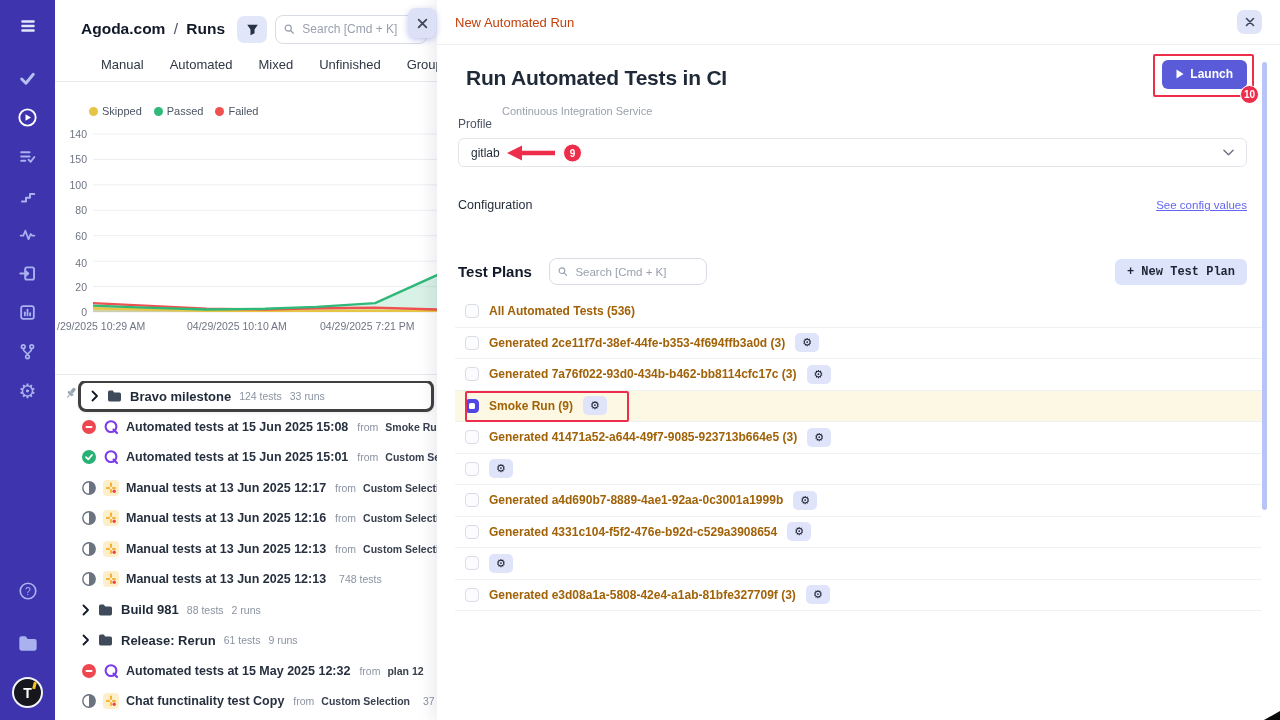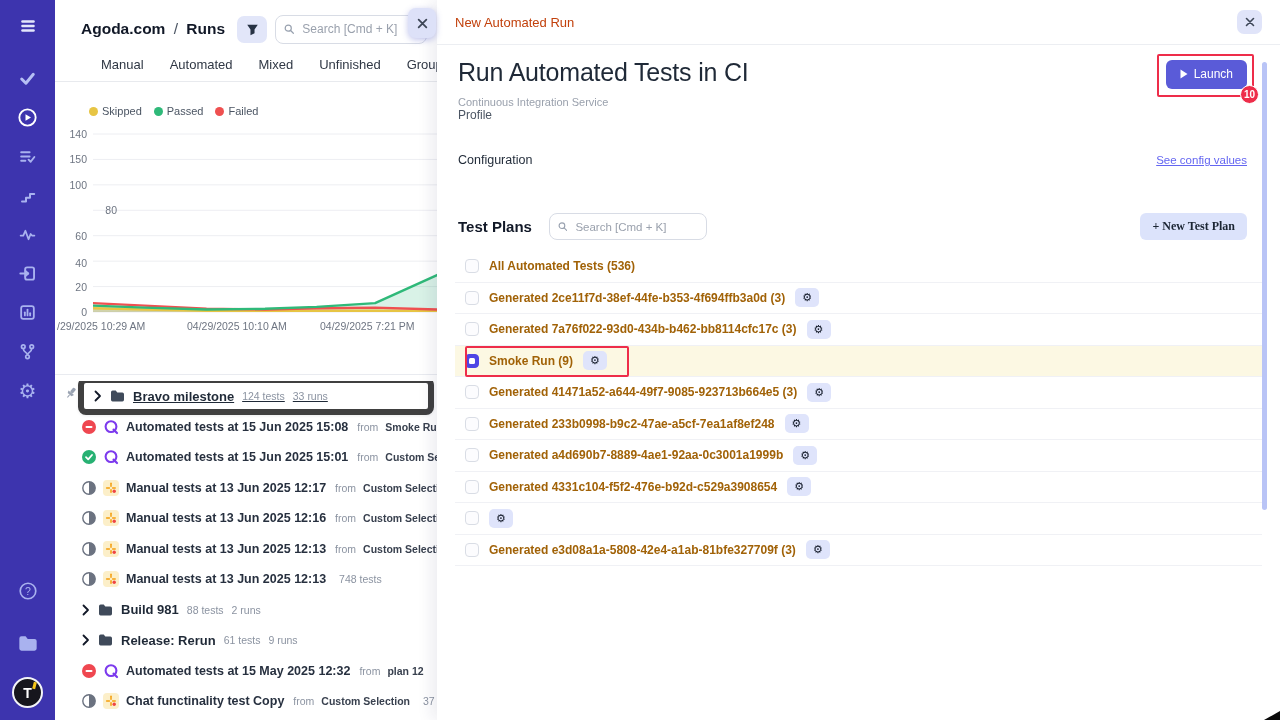--- a/index.html
+++ b/index.html
@@ -53,44 +53,44 @@
   .run-from-label{font-size:10.5px;color:#8b93a1;margin-left:2px;}
   .run-from{font-size:10.5px;font-weight:bold;color:#39414f;}
   .tag-pill{margin-left:6px;background:#e8eaf0;border-radius:9px;padding:2px 8px;font-size:10px;color:#4b5563;display:flex;align-items:center;gap:3px;}
   .run-count{font-size:10.5px;color:#8b93a1;margin-left:6px;}
 
   .folder-row{height:30.5px;display:flex;align-items:center;position:relative;padding-left:27px;gap:8px;white-space:nowrap;cursor:pointer;}
   .folder-row .pin{position:absolute;left:9px;top:5px;width:14px;height:14px;}
   .folder-row:not(.pinned) .pin{display:none;}
   .folder-card{display:flex;align-items:center;gap:8px;min-width:0;flex:1;}
   .folder-row.pinned{padding-left:23px;}
-  .folder-row.pinned .folder-card{border:6px solid #404040;border-radius:8px;height:26px;padding:0 10px;margin-right:3px;
-        box-shadow:0 1px 3px rgba(16,24,40,.08);background:#fff;text-decoration:underline;}
+  .folder-row.pinned .folder-card{border:3px solid #404040;border-radius:8px;height:26px;padding:0 10px;margin-right:3px;
+        box-shadow:0 1px 3px rgba(16,24,40,.08);background:#fff;}
   .chev{width:8px;height:12px;flex:0 0 auto;}
   .fold{width:15px;height:14px;flex:0 0 auto;}
   .f-name{font-size:13px;font-weight:bold;color:#1f2937;}
   .f-meta{font-size:10.5px;color:#8b93a1;}
 
   
   .rpanel{position:absolute;left:437px;top:0;width:843px;height:720px;background:#fff;box-shadow:-6px 0 14px rgba(30,30,80,.08);}
   .rp-head{height:44px;border-bottom:1px solid #eceef2;display:flex;align-items:center;padding:0 18px;}
   .rp-head-title{font-size:13px;color:#c2410c;}
   .rp-x{margin-left:auto;width:25px;height:24px;background:#e0e4f9;border-radius:7px;display:flex;align-items:center;justify-content:center;cursor:pointer;}
   .rp-body{position:relative;padding:13px 33px 0 21px;}
   .title-row{display:flex;align-items:flex-start;justify-content:space-between;}
-  .rp-title{font-size:25px;font-weight:normal;color:#1f2937;margin:0;letter-spacing:-.2px;}
+  .rp-title{font-size:21px;font-weight:bold;color:#1f2937;margin:8px;letter-spacing:-.2px;}
   .launch-wrap{position:relative;margin-top:2px;}
   .launch-btn{background:#5a5bd8;color:#fff;border:none;border-radius:6px;padding:7px 14px 8px;font-size:12px;font-family:inherit;
-              display:flex;align-items:center;gap:6px;cursor:pointer;}
+              display:flex;align-items:center;gap:6px;cursor:pointer;font-weight:bold;}
   .ann-rect{position:absolute;border:2.5px solid #ee2d4a;border-radius:2px;pointer-events:none;}
   .launch-rect{left:-9px;top:-6px;right:-7px;bottom:-8px;}
   .ann-badge{width:17px;height:17px;border-radius:50%;background:#ee2d4a;color:#fff;font-size:10px;font-weight:bold;
              display:flex;align-items:center;justify-content:center;border:1px solid #fff;box-sizing:content-box;}
   .launch-badge{position:absolute;right:-12px;bottom:-15px;}
-  .rp-sub{font-size:11px;color:#9aa1ad;margin-top:7px;}
+  .rp-sub{font-size:11px;color:#9aa1ad;margin-top:7px;margin-left:44px;}
   .fld-label{font-size:12px;color:#4b5563;}
   .select{position:relative;margin-top:7px;height:27px;border:1px solid #e2e5ea;border-radius:6px;display:flex;align-items:center;
           padding:0 12px;font-size:12px;color:#1f2937;cursor:pointer;background:#fff;}
   .select .chevd{margin-left:auto;}
   .ann-inline{position:absolute;display:flex;align-items:center;gap:6px;top:50%;transform:translateY(-50%);pointer-events:none;}
   .ann9{left:44px;}
   .config-row{display:flex;align-items:center;justify-content:space-between;margin-top:31px;}
   .config-label{font-size:12.5px;color:#1f2937;}
   .config-link{font-size:11.5px;color:#6466f1;text-decoration:underline;cursor:pointer;}
   .config-box{margin-top:9px;background:#f7f8fa;border-radius:8px;padding:26px 20px 24px;}
@@ -98,21 +98,21 @@
   .ref-wrap{position:relative;margin-top:5px;margin-right:2px;}
   .ref-input{width:100%;box-sizing:border-box;height:26px;border:1px solid #e8eaee;border-radius:6px;background:#fff;
              padding:0 11px;font-size:11px;color:#374151;font-family:inherit;outline:none;}
   .annref{left:48px;}
   .tp-header{display:flex;align-items:center;margin-top:46px;gap:17px;}
   .tp-title{font-size:15px;font-weight:bold;color:#111827;}
   .tp-search{width:140px;height:25px;border:1px solid #d8dce5;border-radius:8px;display:flex;align-items:center;padding:0 8px;gap:6px;background:#fff;}
   .tp-search input{border:none;outline:none;font-size:11.5px;width:100%;font-family:inherit;background:transparent;color:#374151;}
   .tp-search input::placeholder{color:#9aa1ad;}
   .new-plan-btn{margin-left:auto;background:#dce3fb;border:none;border-radius:6px;padding:6px 12px;font-size:12px;font-weight:600;
-                color:#1b2533;font-family:Liberation Serif, serif;cursor:pointer;}
+                color:#1b2533;font-family:Liberation Mono, monospace;cursor:pointer;}
   .plans{margin:11px -15px 0 -3px;}
   .plan-row{position:relative;height:30.5px;display:flex;align-items:center;gap:10px;padding-left:10px;border-bottom:1px solid #f0f1f5;}
   .plan-row.hl{background:#fcf8e3;}
   .cbox{width:14px;height:14px;border:1.5px solid #d9dde5;border-radius:4px;background:#fcfcfe;box-sizing:border-box;flex:0 0 auto;cursor:pointer;
         display:flex;align-items:center;justify-content:center;}
   .plan-row.checked .cbox{background:#4f46e5;border-color:#4f46e5;}
   .plan-row.checked .cbox i{width:6px;height:6px;background:#fff;border-radius:1.5px;}
   .plan-label{font-size:12px;font-weight:bold;color:#a16207;white-space:nowrap;cursor:pointer;}
   .gear-chip{width:24px;height:19px;background:#dfe4fb;border-radius:5px;display:flex;align-items:center;justify-content:center;
              font-size:11px;color:#111827;cursor:pointer;}
@@ -344,21 +344,21 @@
           <polyline points="0.0,178.2 51.6,179.5 113.5,180.7 172.0,180.7 223.6,180.7 282.1,180.7 344.0,180.7" fill="none" stroke="#e7c544" stroke-width="2.4" stroke-linejoin="round" stroke-linecap="round"></polyline>
           <polyline points="0.0,173.1 51.6,175.6 113.5,178.8 172.0,179.5 223.6,178.2 282.1,177.6 344.0,179.5" fill="none" stroke="#ef5050" stroke-width="2.4" stroke-linejoin="round" stroke-linecap="round"></polyline>
           <polyline points="0.0,175.6 51.6,177.6 113.5,179.5 172.0,178.8 223.6,176.9 282.1,173.1 344.0,145.1" fill="none" stroke="#2fb979" stroke-width="2.4" stroke-linejoin="round" stroke-linecap="round"></polyline>
         </svg>
       <span class="xt xt0">/29/2025 10:29 AM</span>
       <span class="xt xt1">04/29/2025 10:10 AM</span>
       <span class="xt xt2">04/29/2025 7:21 PM</span>
     <span class="ytick" style="top: 4px;">140</span>
         <span class="ytick" style="top: 29.4286px;">150</span>
         <span class="ytick" style="top: 54.8571px;">100</span>
-        <span class="ytick" style="top: 80.2857px; margin-left: 30px;">80</span>
+        <span class="ytick" style="top: 80.2857px;">80</span>
         <span class="ytick" style="top: 105.714px;">60</span>
         <span class="ytick" style="top: 133px;">40</span>
         <span class="ytick" style="top: 156.571px;">20</span>
         <span class="ytick" style="top: 182px;">0</span>
       </div>
 
     <div class="lp-div"></div>
     <div class="lp-list" id="runs-list">
         <div class="folder-row pinned">
     <svg class="pin">
@@ -524,20 +524,32 @@
               </svg>
             <span>Launch</span>
           </button>
           <span class="ann-rect launch-rect"></span>
           <span class="ann-badge launch-badge">10</span>
         </span>
       </div>
       <div class="rp-sub">Continuous Integration Service</div>
 
       <div class="fld-label">Profile</div>
+      <div class="select">
+        <span>gitlab</span>
+        <svg class="chevd" width="11" height="7" viewBox="0 0 12 7">
+            <path d="M1 1 L6 6 L11 1" stroke="#6b7280" stroke-width="1.5" fill="none" stroke-linecap="round"></path>
+          </svg>
+        <span class="ann-inline ann9">
+          <svg width="54" height="17">
+              <use href="#i-arrow-left"></use>
+            </svg>
+          <span class="ann-badge">9</span>
+        </span>
+      </div>
 
       <div class="config-row">
         <span class="config-label">Configuration</span>
         <span class="config-link">See config values</span>
       </div>
 
       <div class="tp-header">
         <span class="tp-title">Test Plans</span>
         <span class="tp-search">
           <svg width="11" height="11">
@@ -590,21 +602,20 @@
             </span>
     <span class="plan-label">Generated 41471a52-a644-49f7-9085-923713b664e5 (3)</span>
     <span class="gear-chip">
               <span>⚙</span>
             </span>
   </div>
           <div class="plan-row">
     <span class="cbox">
               <i></i>
             </span>
-    <span class="plan-label">Generated 233b0998-b9c2-47ae-a5cf-7ea1af8ef248</span>
     <span class="gear-chip">
               <span>⚙</span>
             </span>
   </div>
           <div class="plan-row">
     <span class="cbox">
               <i></i>
             </span>
     <span class="plan-label">Generated a4d690b7-8889-4ae1-92aa-0c3001a1999b</span>
     <span class="gear-chip">

